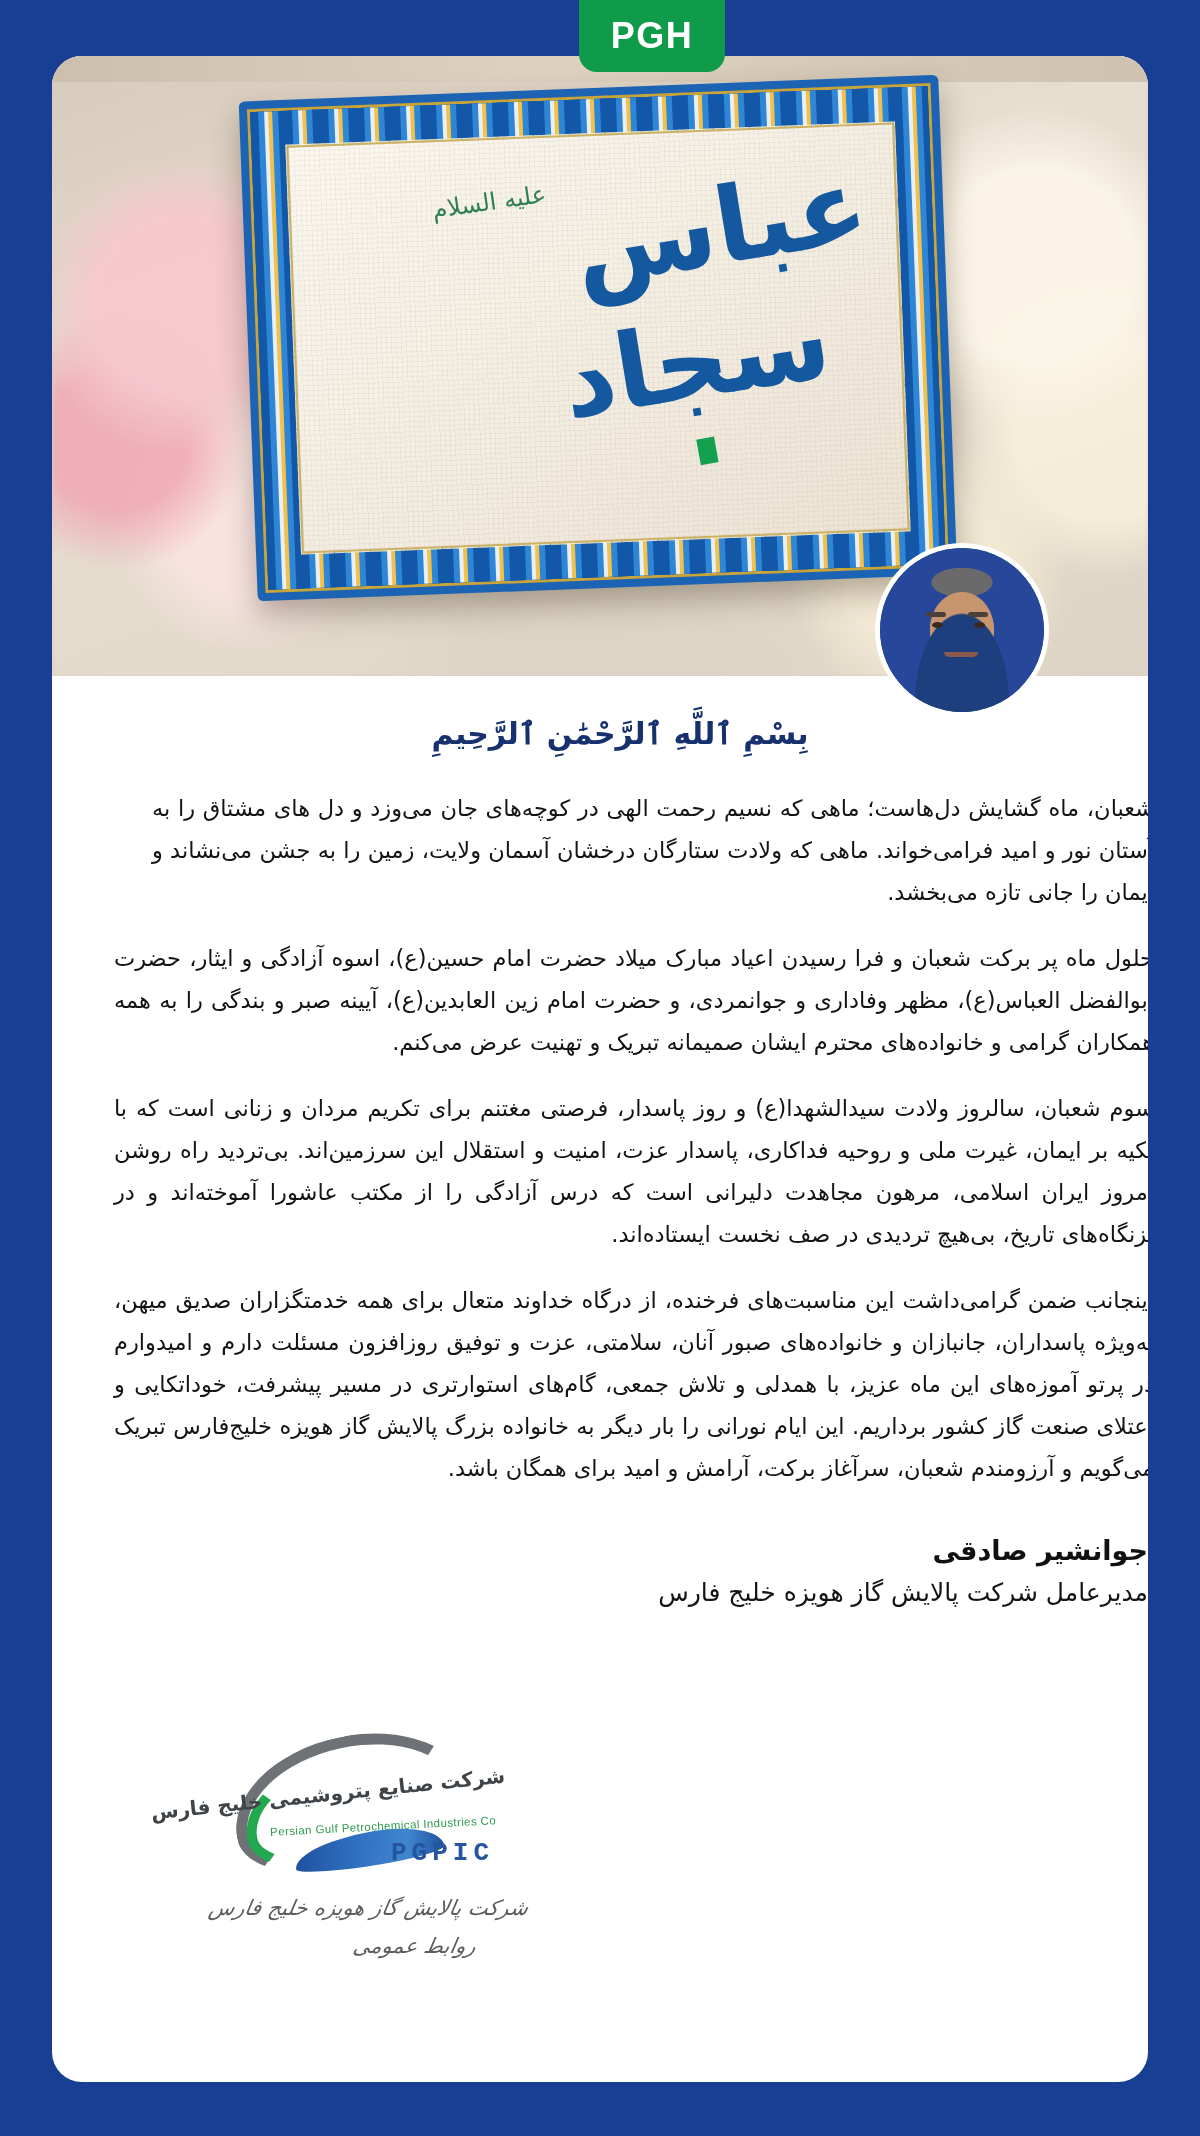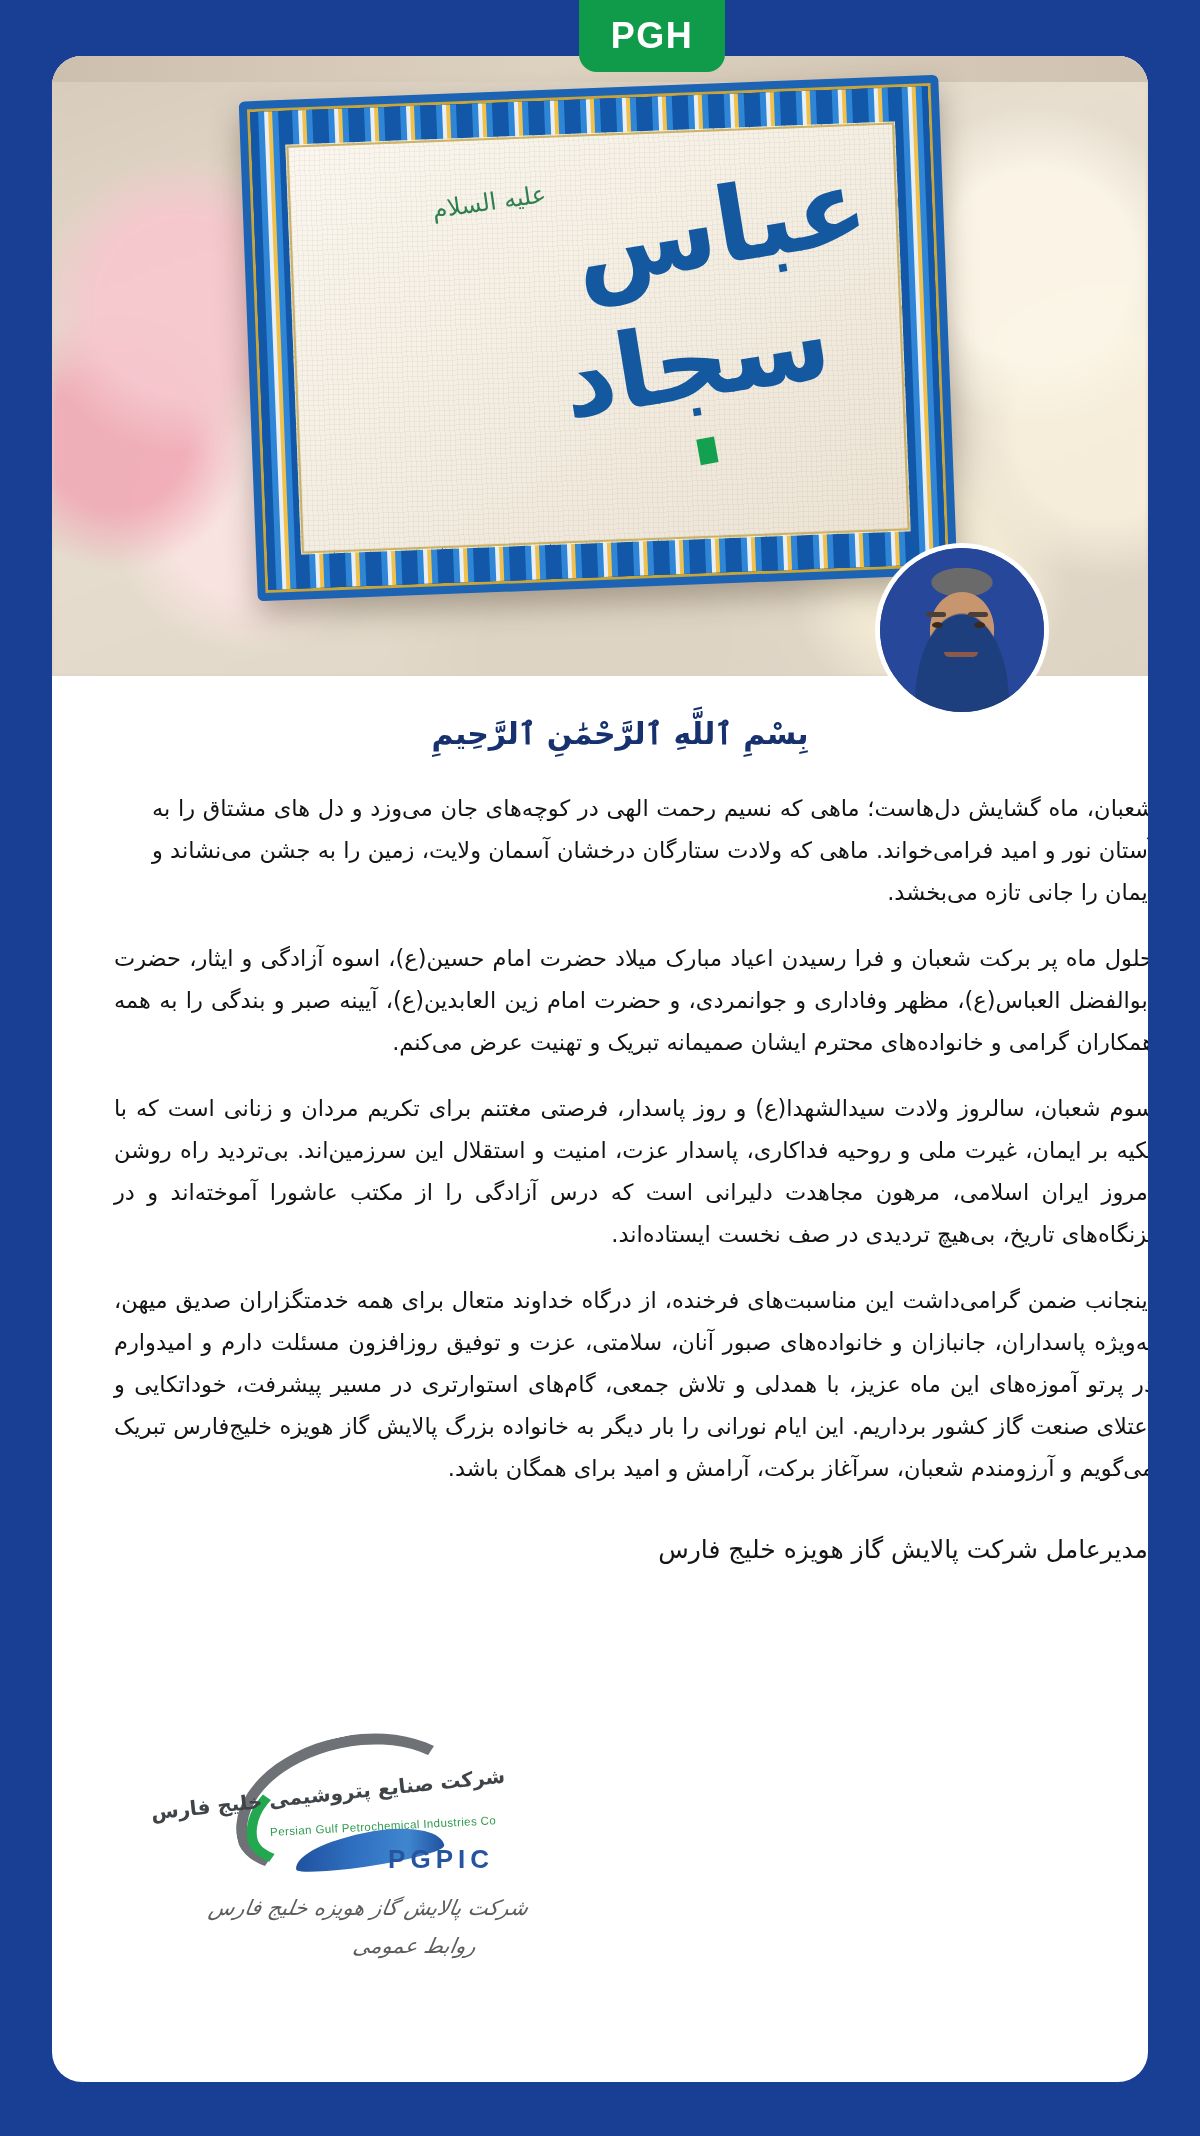--- a/index.html
+++ b/index.html
@@ -251,20 +251,21 @@
   }
   #sign-name {
     font-size: 27px;
     font-weight: bold;
     color: #111;
     letter-spacing: -0.5px;
   }
   #sign-title {
     font-size: 25px;
     color: #141414;
+    margin-top: 12px;
   }
 
   
   #footer {
     position: absolute;
     left: 62px;
     top: 1672px;
     width: 420px;
     height: 330px;
   }
@@ -309,22 +310,21 @@
   #logo-en {
     position:absolute; right: 28px; top: 92px;
     font-size: 11.5px; color: #2f9b4e; letter-spacing: .4px;
     white-space: nowrap; transform: rotate(-3deg);
     font-family: "Liberation Sans", sans-serif;
   }
   #logo-pgpic {
     position:absolute; right: 30px; top: 110px;
     font-size: 26px; color: #26559f; letter-spacing: 5px;
     font-weight: bold;
-    font-family: Liberation Sans, sans-serif;
-    margin-top: 6px;
+    font-family: Liberation Mono, monospace;
   }
 
   #footer-line1 {
     direction: rtl;
     margin-top: 18px;
     margin-right: 6px;
     font-size: 21px;
     color: #5d5d5d;
     font-style: italic;
     transform: skewX(-10deg);
@@ -375,20 +375,21 @@
 
     <div id="content">
       <div id="bismillah">بِسْمِ ٱللَّهِ ٱلرَّحْمَٰنِ ٱلرَّحِيمِ</div>
 
       <p class="para" id="p1">شعبان، ماه گشایش دل‌هاست؛ ماهی که نسیم رحمت الهی در کوچه‌های جان می‌وزد و دل های مشتاق را به آستان نور و امید فرامی‌خواند. ماهی که ولادت ستارگان درخشان آسمان ولایت، زمین را به جشن می‌نشاند و ایمان را جانی تازه می‌بخشد.</p>
       <p class="para" id="p2">حلول ماه پر برکت شعبان و فرا رسیدن اعیاد مبارک میلاد حضرت امام حسین(ع)، اسوه آزادگی و ایثار، حضرت ابوالفضل العباس(ع)، مظهر وفاداری و جوانمردی، و حضرت امام زین العابدین(ع)، آیینه صبر و بندگی را به همه همکاران گرامی و خانواده‌های محترم ایشان صمیمانه تبریک و تهنیت عرض می‌کنم.</p>
       <p class="para" id="p3">سوم شعبان، سالروز ولادت سیدالشهدا(ع) و روز پاسدار، فرصتی مغتنم برای تکریم مردان و زنانی است که با تکیه بر ایمان، غیرت ملی و روحیه فداکاری، پاسدار عزت، امنیت و استقلال این سرزمین‌اند. بی‌تردید راه روشن امروز ایران اسلامی، مرهون مجاهدت دلیرانی است که درس آزادگی را از مکتب عاشورا آموخته‌اند و در بزنگاه‌های تاریخ، بی‌هیچ تردیدی در صف نخست ایستاده‌اند.</p>
       <p class="para" id="p4">اینجانب ضمن گرامی‌داشت این مناسبت‌های فرخنده، از درگاه خداوند متعال برای همه خدمتگزاران صدیق میهن، به‌ویژه پاسداران، جانبازان و خانواده‌های صبور آنان، سلامتی، عزت و توفیق روزافزون مسئلت دارم و امیدوارم در پرتو آموزه‌های این ماه عزیز، با همدلی و تلاش جمعی، گام‌های استوارتری در مسیر پیشرفت، خوداتکایی و اعتلای صنعت گاز کشور برداریم. این ایام نورانی را بار دیگر به خانواده بزرگ پالایش گاز هویزه خلیج‌فارس تبریک می‌گویم و آرزومندم شعبان، سرآغاز برکت، آرامش و امید برای همگان باشد.</p>
 
       <div id="signature">
+        <div id="sign-name">جوانشیر صادقی</div>
         <div id="sign-title">مدیرعامل شرکت پالایش گاز هویزه خلیج فارس</div>
       </div>
     </div>
 
     <div id="footer">
       <div id="logo">
         <div id="logo-swoosh-gray"></div>
         <div id="logo-swoosh-green"></div>
         <div id="logo-wave"></div>
         <div id="logo-fa">شرکت صنایع پتروشیمی خلیج فارس</div>

